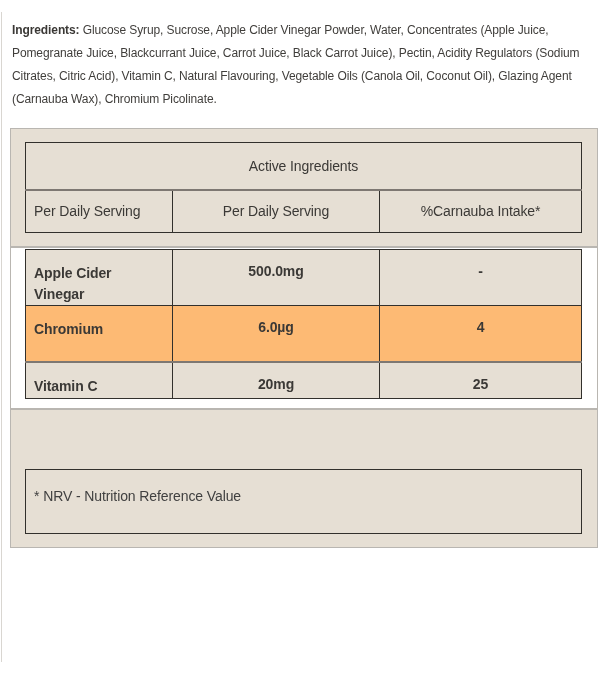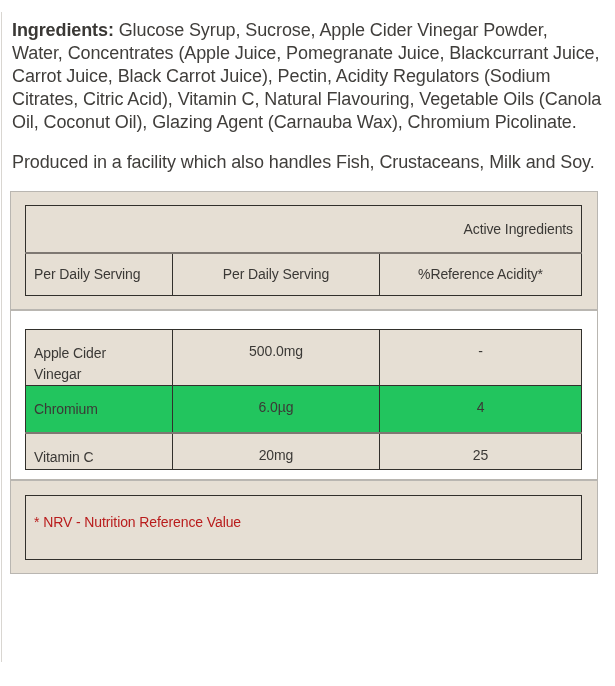--- a/index.html
+++ b/index.html
@@ -21,34 +21,34 @@
   }
   .edge-hairline{
     position:absolute;left:1px;top:12px;width:1px;height:650px;
     background:#d9d6d1;
   }
   .text-block{
     padding:19px 13px 0 12px;
   }
   .para{
     margin:0 0 17px 0;
-    font-size:18px;
+    font-size:12px;
     line-height:23px;
     letter-spacing:-0.1px;
   }
   .para-warning{margin-bottom:13px;}
   .para strong{font-weight:700;color:#3a3835;}
 
   .panel{
     width:588px;
     margin-left:10px;
     border:1px solid var(--panel-border);
   }
   .panel-beige{background:var(--beige);padding:13px 15px 13px 14px;}
-  .panel-white{background:#ffffff;padding:18px 15px 9px 14px;}
+  .panel-white{background:#ffffff;padding:1px 15px 9px 14px;font-weight:bold;}
   .panel-foot{background:var(--beige);padding:14px 15px 13px 14px;}
 
   table.ntable{
     border-collapse:collapse;
     table-layout:fixed;
     width:556px;
     border:1px solid var(--dark-border);
   }
   table.ntable td{
     font-size:14px;
@@ -56,81 +56,81 @@
     letter-spacing:-0.1px;
   }
   col.c1{width:147px;}
   col.c2{width:207px;}
   col.c3{width:202px;}
 
   
   .title-cell{
     height:47px;
     padding:0 8px;
-    text-align:right;
+    text-align:center;
     vertical-align:middle;
     border-bottom:2px solid var(--gray-divider);
   }
   .cols-row td{
     height:43px;
     vertical-align:middle;
     text-align:center;
   }
   .cols-row td.name-col{text-align:left;padding-left:8px;}
   .vline{border-left:1px solid var(--dark-border);}
 
   
   .body-table td{
     vertical-align:top;
     padding:13px 6px 0 6px;
     text-align:center;
   }
   .body-table td.name-cell{text-align:left;padding-left:8px;}
   .body-table .nm{display:inline-block;max-width:102px;line-height:21px;text-align:left;}
   .row-0 td{background:var(--beige);height:53px;border-bottom:1px solid var(--dark-border);}
-  .row-1 td{background:#22c55e;height:47px;border-bottom:2px solid var(--gray-divider);}
+  .row-1 td{background:#fdba74;height:56px;border-bottom:2px solid var(--gray-divider);}
   .row-2 td{background:var(--beige);height:37px;text-align:center;}
 
   
   .foot-box{
     border:1px solid var(--dark-border);
     height:65px;
     padding:18px 10px 0 8px;
     font-size:14px;
-    color:#b91c1c;
+    color:#404040;
     letter-spacing:-0.1px;
+    margin-top:45px;
   }
 </style>
 </head>
 <body>
 
 <div class="edge-hairline"></div>
 
 <main>
 
   <section class="text-block">
     <p class="para"><strong>Ingredients:</strong> <span>Glucose Syrup, Sucrose, Apple Cider Vinegar Powder, Water, Concentrates (Apple Juice, Pomegranate Juice, Blackcurrant Juice, Carrot Juice, Black Carrot Juice), Pectin, Acidity Regulators (Sodium Citrates, Citric Acid), Vitamin C, Natural Flavouring, Vegetable Oils (Canola Oil, Coconut Oil), Glazing Agent (Carnauba Wax), Chromium Picolinate.</span></p>
-    <p class="para">Produced in a facility which also handles Fish, Crustaceans, Milk and Soy.</p>
   </section>
 
   <section class="panel panel-beige">
     <table class="ntable header-table">
       <colgroup>
           <col class="c1">
           <col class="c2">
           <col class="c3">
         </colgroup>
       <tbody>
         <tr>
           <td colspan="3" class="title-cell">Active Ingredients</td>
         </tr>
         <tr class="cols-row">
           <td class="name-col">Per Daily Serving</td>
           <td class="vline">Per Daily Serving</td>
-          <td class="vline">%Reference Acidity*</td>
+          <td class="vline">%Carnauba Intake*</td>
         </tr>
       </tbody>
     </table>
   </section>
 
   <section class="panel panel-white">
     <table class="ntable body-table">
       <colgroup>
           <col class="c1">
           <col class="c2">

